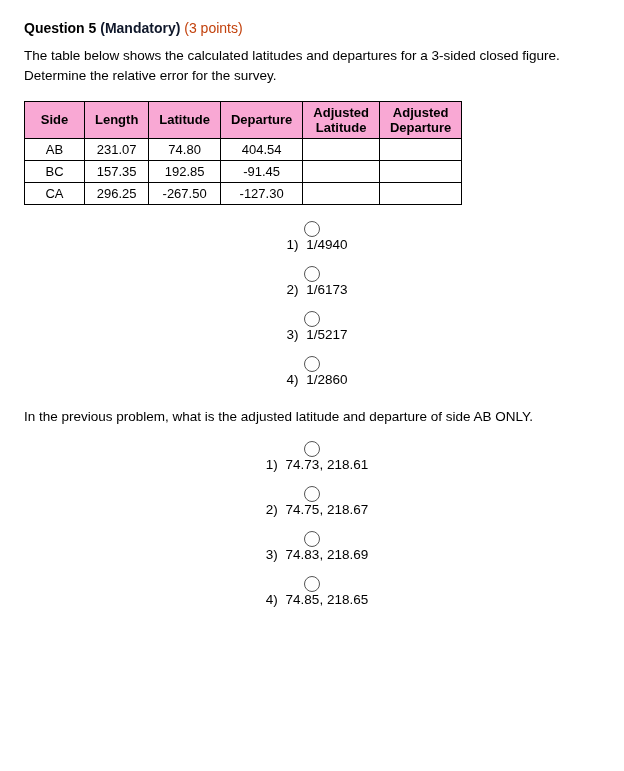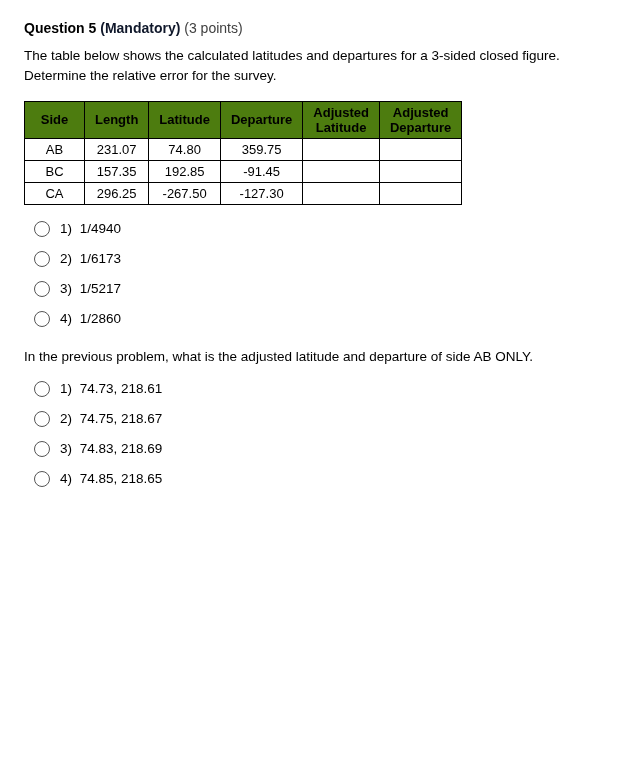--- a/index.html
+++ b/index.html
@@ -26,21 +26,21 @@
       font-weight: bold;
       font-size: 14px;
     }
 
     .mandatory {
       color: #0f172a;
       font-weight: bold;
     }
 
     .points {
-      color: #404040;
+      color: #c2410c;
       font-weight: normal;
     }
 
     .question-text {
       margin-bottom: 14px;
       font-size: 13.5px;
       line-height: 1.5;
     }
 
     table {
@@ -51,34 +51,35 @@
 
     table th, table td {
       border: 1px solid #000;
       padding: 3px 10px;
       text-align: center;
       min-width: 60px;
     }
 
     table th {
       font-weight: bold;
-      background: #4d7c0f;
+      background: #f9a8d4;
       margin-top: 26px;
     }
 
     .options-list {
       list-style: none;
       margin-left: 10px;
     }
 
     .options-list li {
       display: flex;
-      align-items: flex-start;
+      align-items: center;
       margin-bottom: 14px;
       font-size: 13.5px;
+      flex-direction: column;
     }
 
     .radio-circle {
       width: 16px;
       height: 16px;
       border-radius: 50%;
       border: 1.5px solid #555;
       display: inline-block;
       margin-right: 10px;
       flex-shrink: 0;
@@ -122,21 +123,21 @@
         <th>Departure</th>
         <th>Adjusted<br>Latitude</th>
         <th>Adjusted<br>Departure</th>
       </tr>
     </thead>
     <tbody>
       <tr>
         <td>AB</td>
         <td>231.07</td>
         <td>74.80</td>
-        <td>359.75</td>
+        <td>404.54</td>
         <td></td>
         <td></td>
       </tr>
       <tr>
         <td>BC</td>
         <td>157.35</td>
         <td>192.85</td>
         <td>-91.45</td>
         <td></td>
         <td></td>

